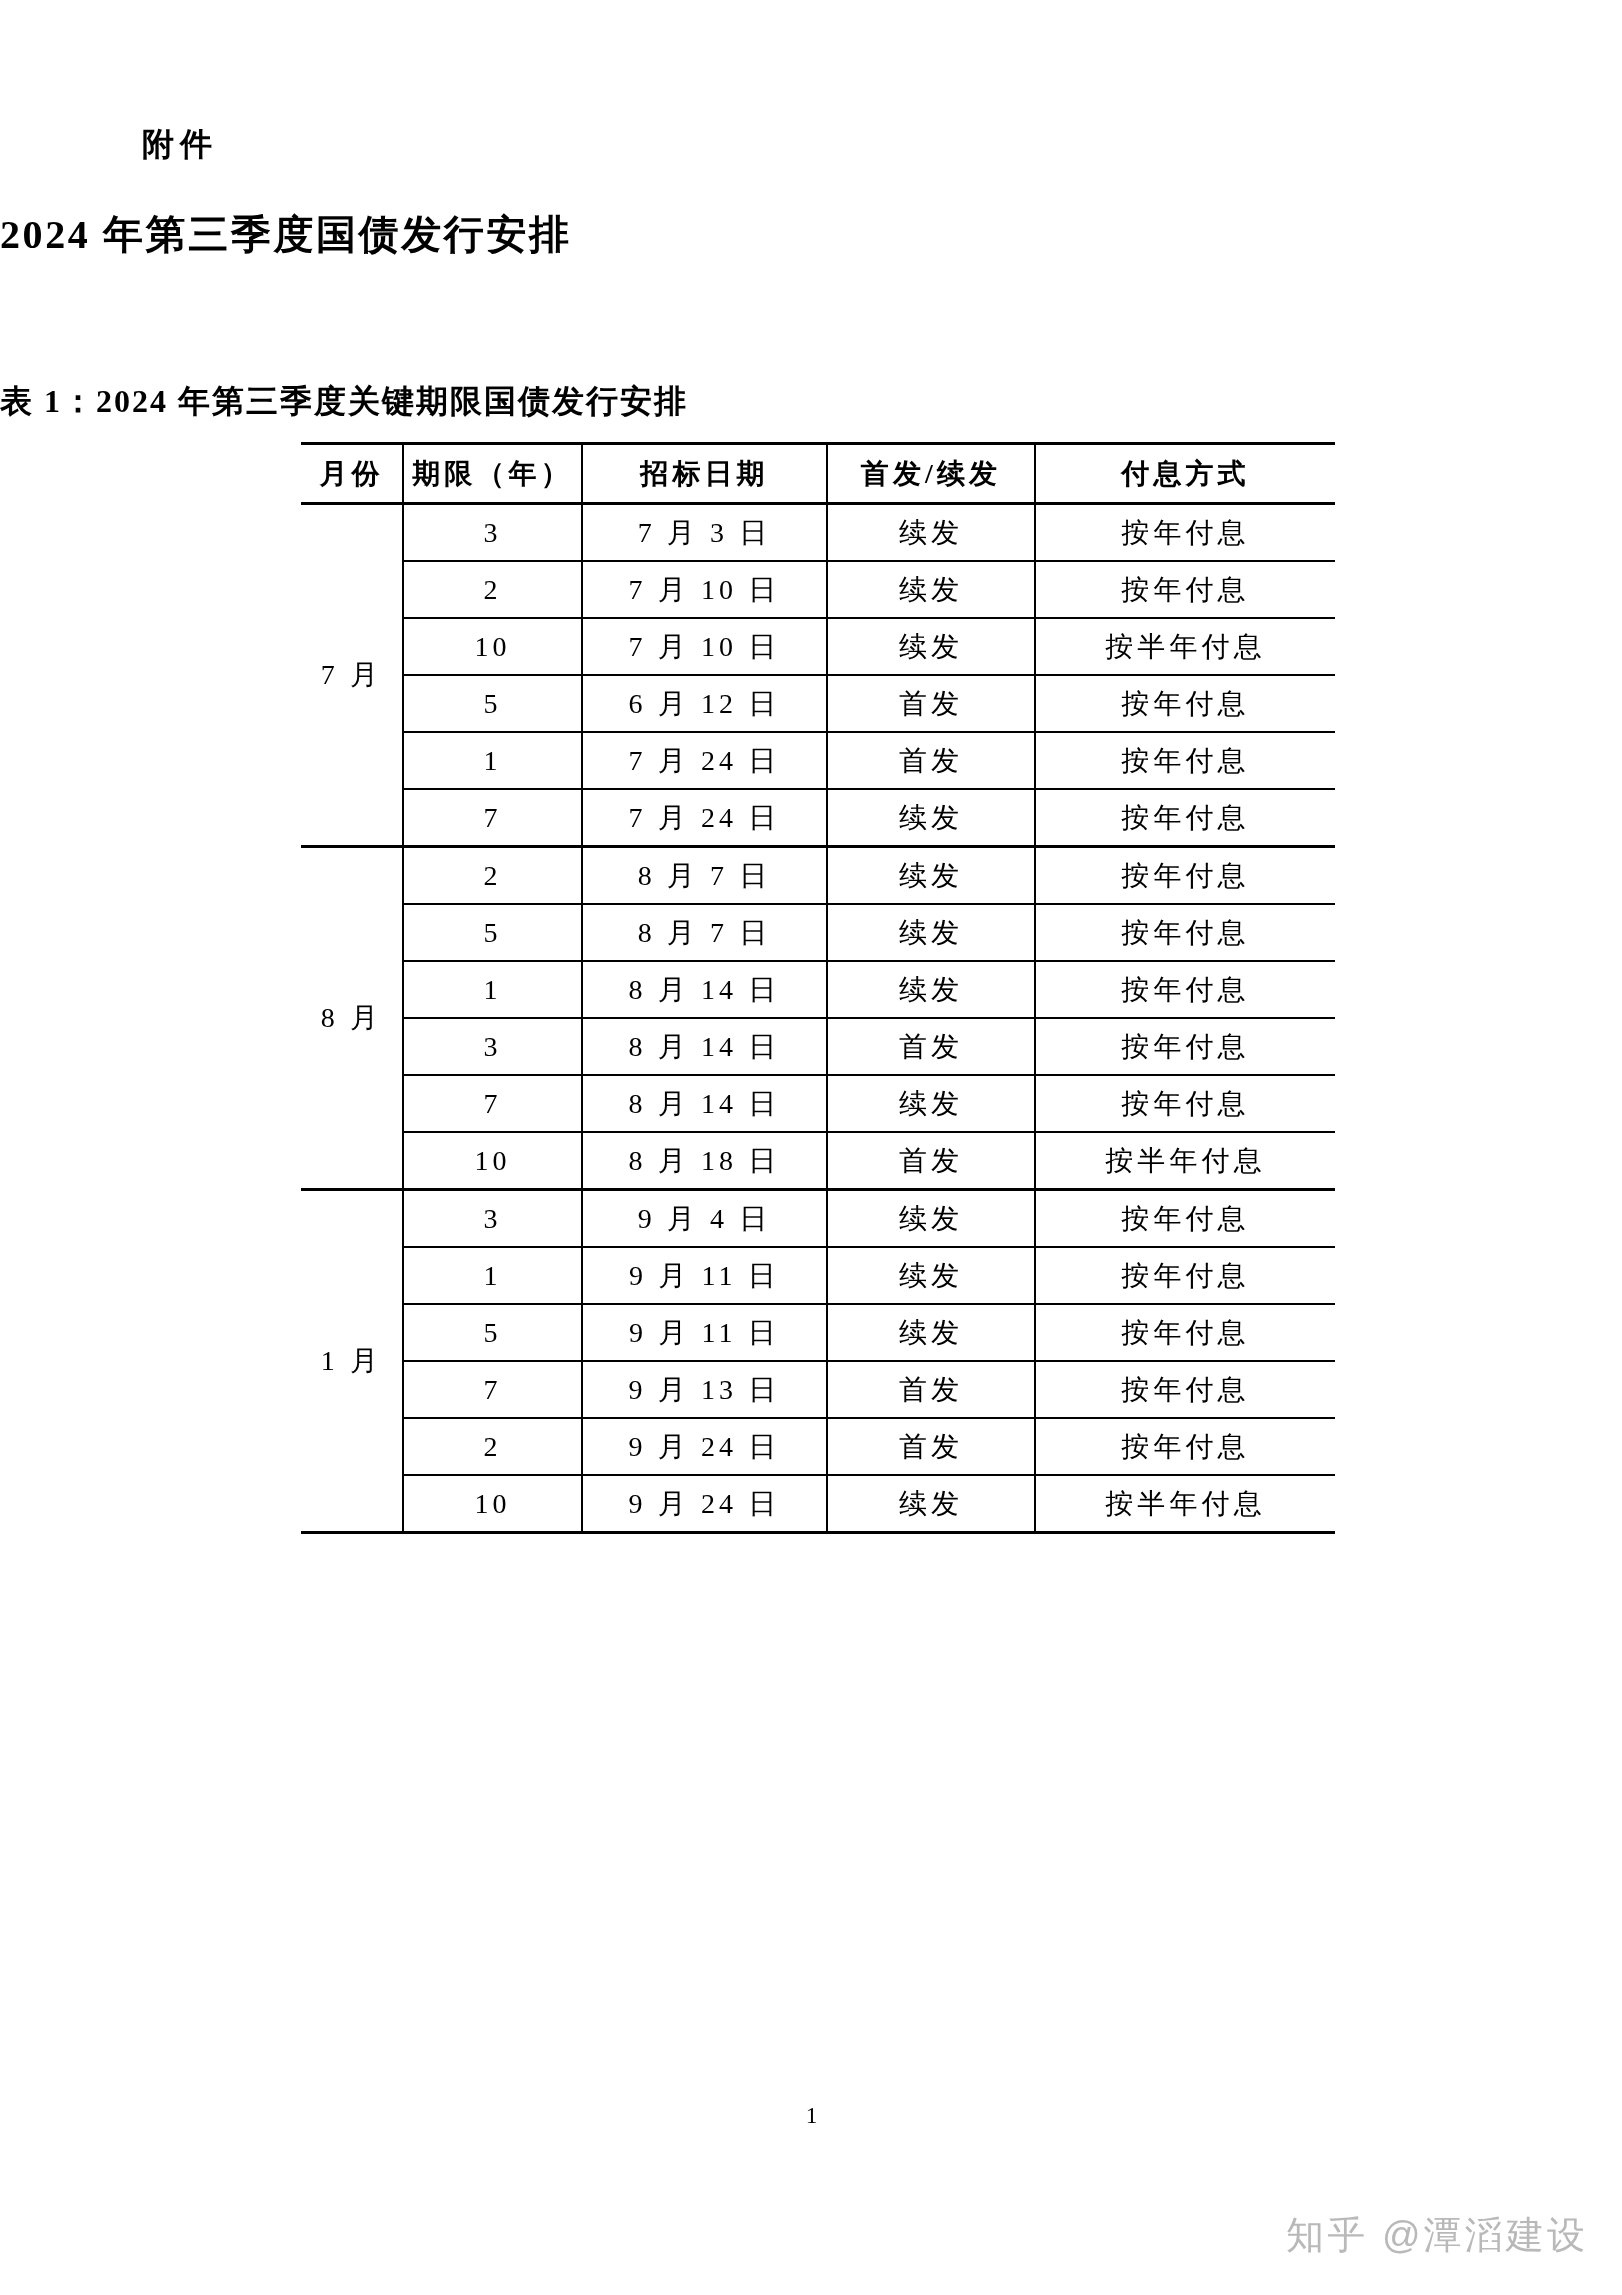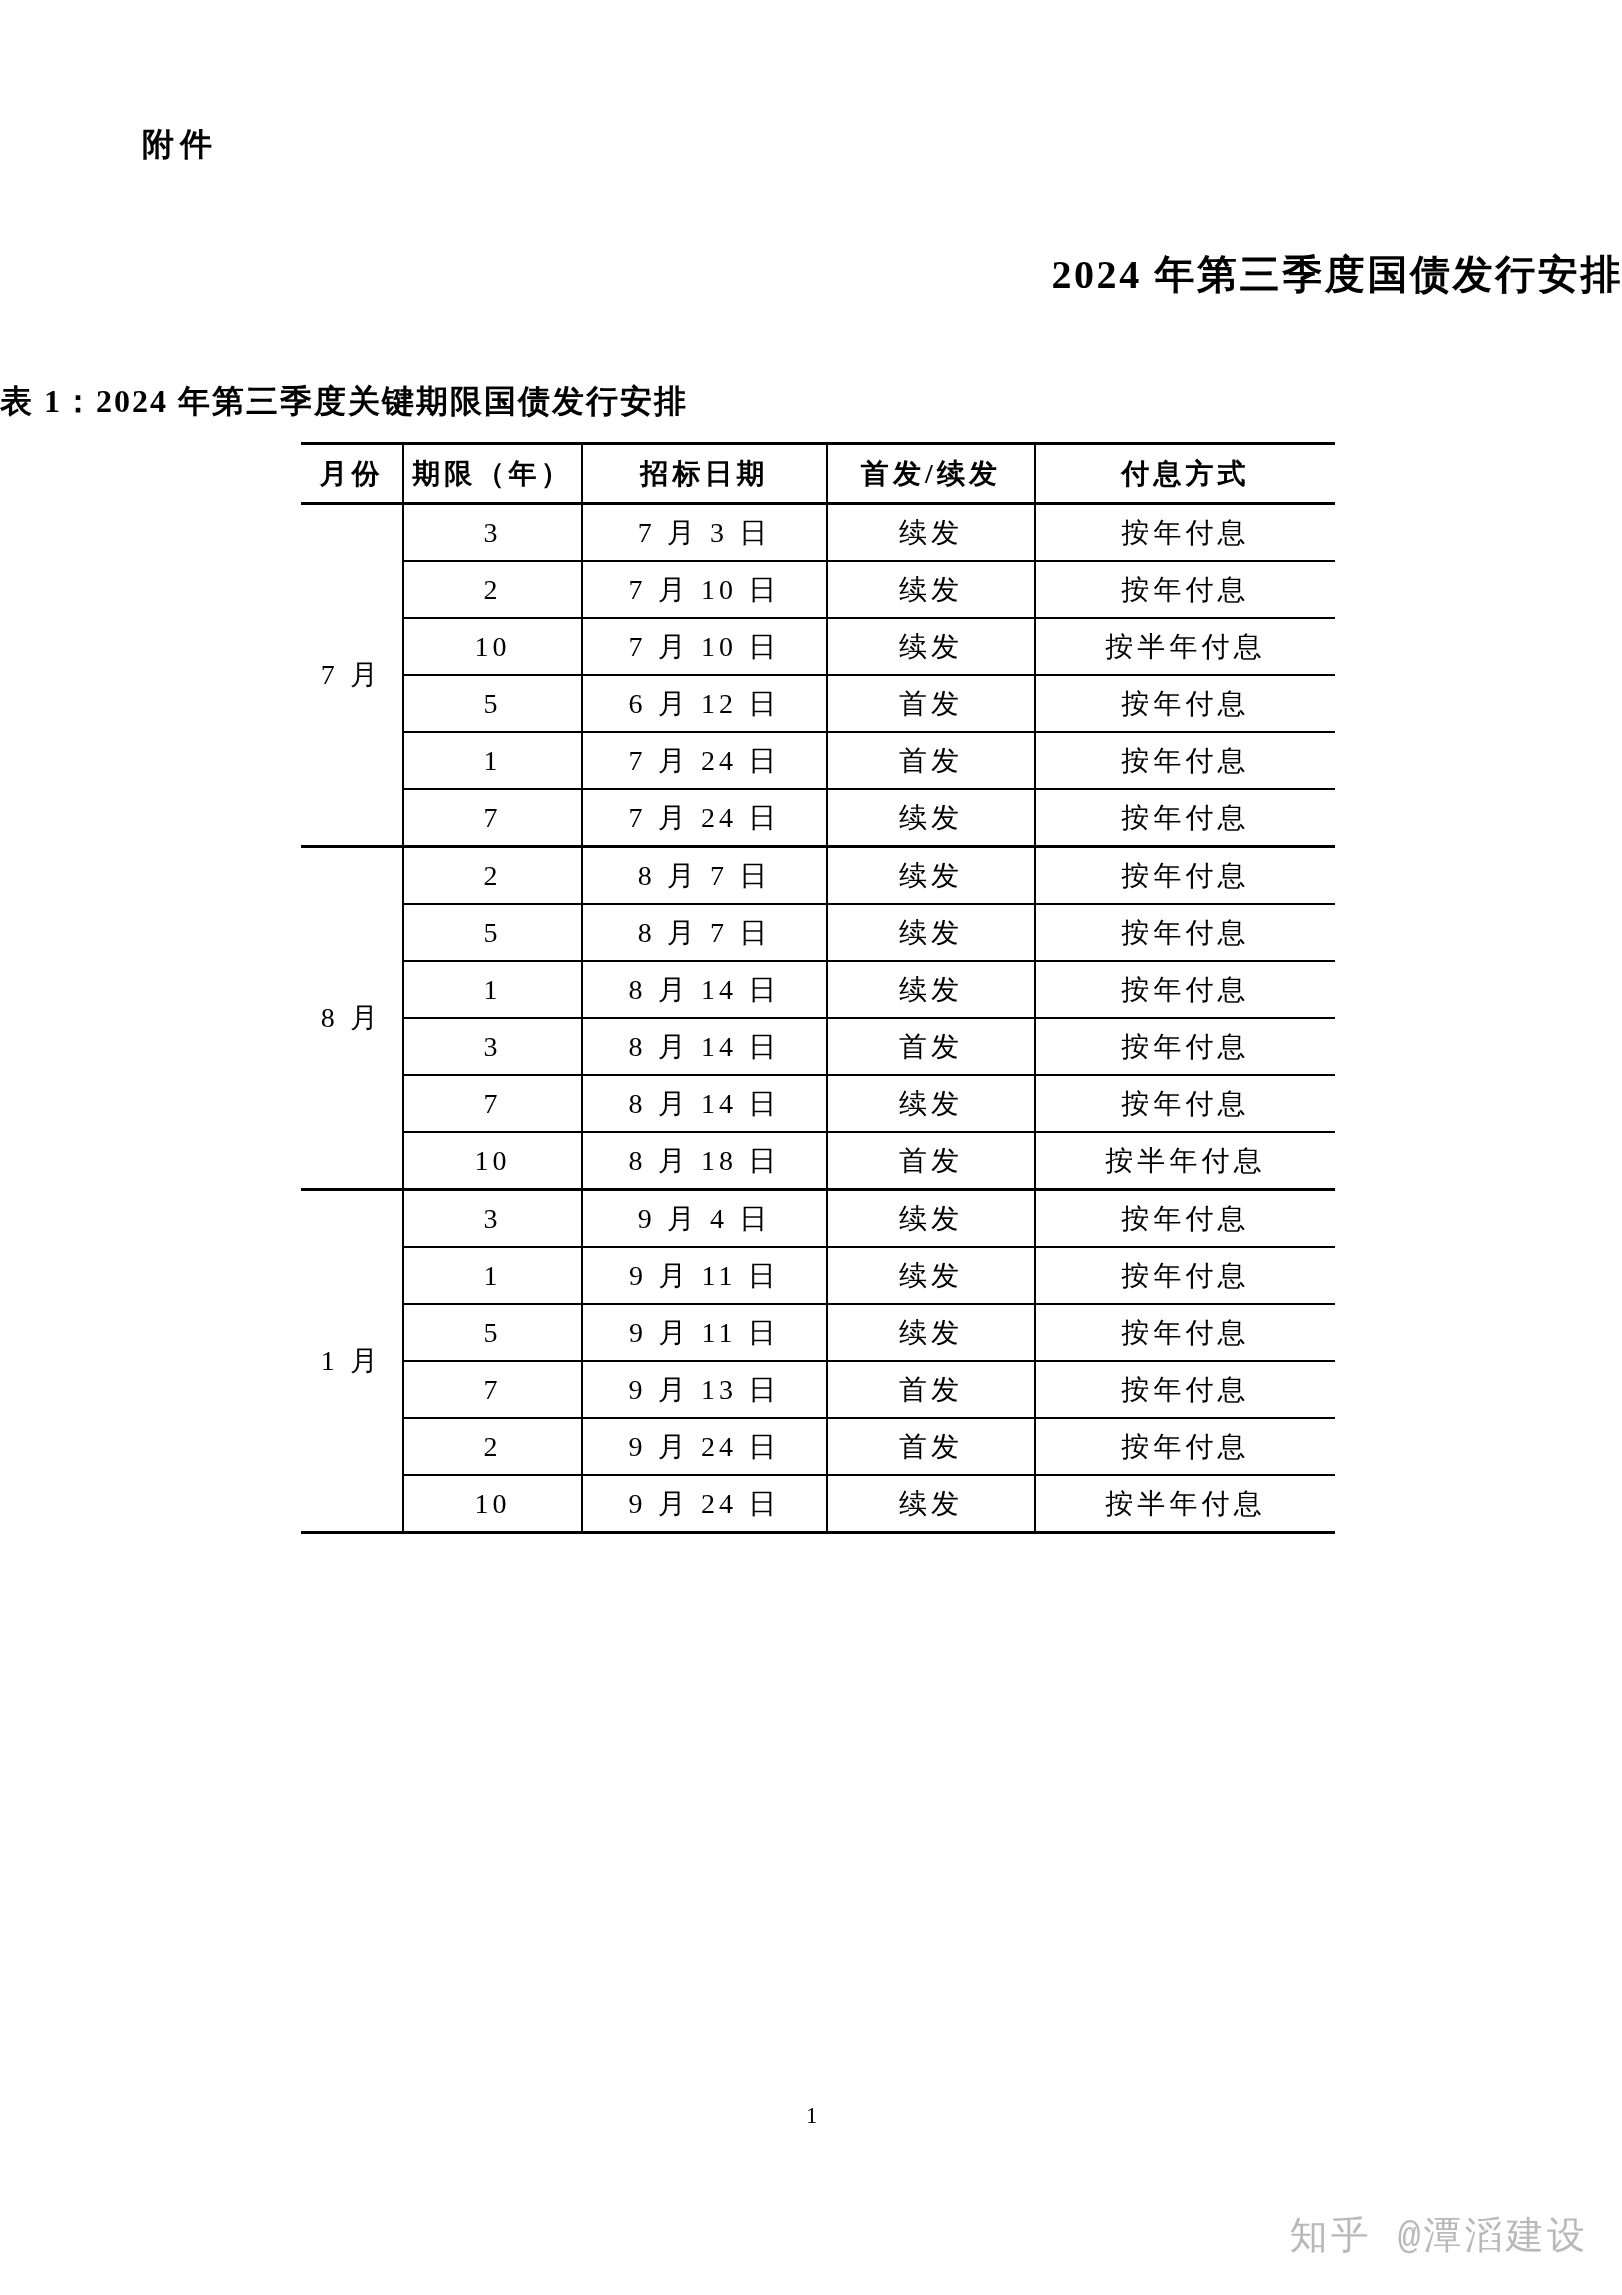--- a/index.html
+++ b/index.html
@@ -21,25 +21,24 @@
     font-weight: 700;
     letter-spacing: 6.1px;
     font-family: "Liberation Sans", "DejaVu Sans", sans-serif;
   }
 
   .doc-title {
     position: absolute;
     top: 207px;
     left: 0;
     width: 100%;
-    text-align: right;
+    text-align: left;
     font-size: 40px;
     font-weight: 700;
     letter-spacing: 2.6px;
-    margin-top: 40px;
   }
 
   .table-caption {
     position: absolute;
     top: 380px;
     left: 0;
     width: 100%;
     text-align: left;
     font-size: 32px;
     font-weight: 700;
@@ -84,21 +83,21 @@
     text-align: center;
     font-size: 23.5px;
   }
 
   .watermark {
     position: absolute;
     top: 2210px;
     right: 35px;
     font-size: 38px;
     letter-spacing: 3.1px;
-    font-family: Liberation Mono, monospace;
+    font-family: Liberation Sans, sans-serif;
     color: #b9b9b9;
   }
 </style>
 </head>
 <body>
 
 <div class="attachment-label">附件</div>
 
 <div class="doc-title">2024 年第三季度国债发行安排</div>
 

